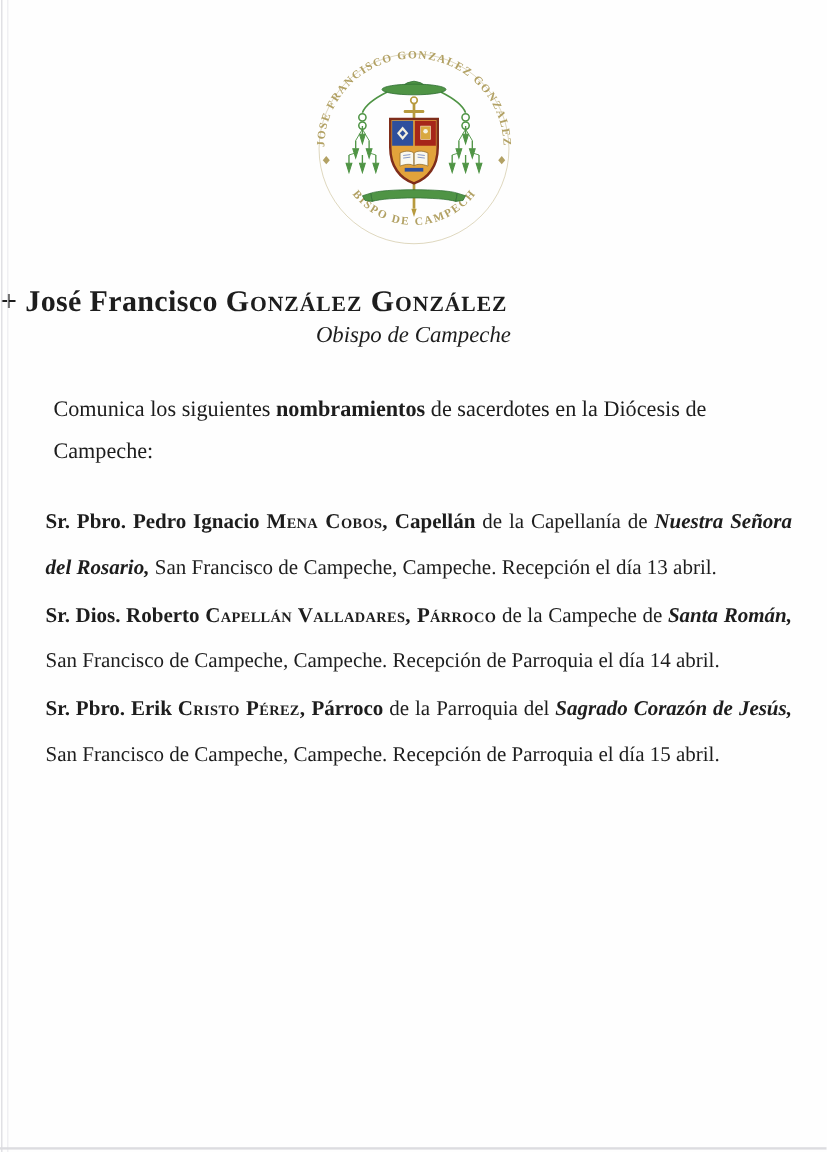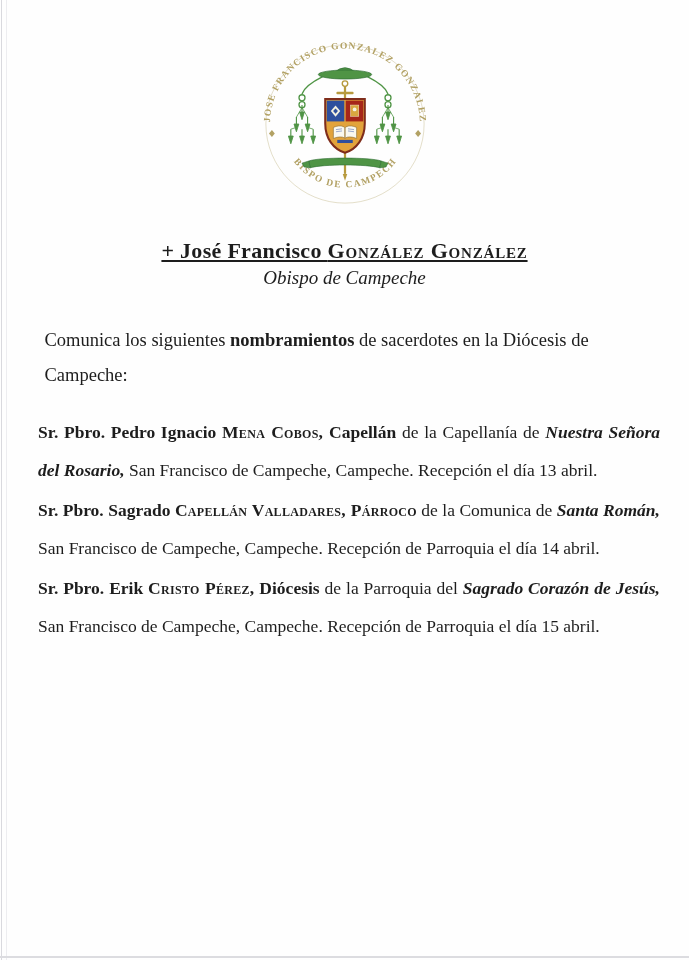--- a/index.html
+++ b/index.html
@@ -21,21 +21,21 @@
   .ring{fill:none;stroke:var(--c-seal_gold);stroke-width:0.9;opacity:.45;}
   .t-arc{fill:var(--c-seal_gold);font-family:"Liberation Serif",serif;font-weight:bold;}
   .f-gold{fill:var(--c-seal_gold);}
   .grn{fill:var(--c-seal_green);}
   .grn-s{stroke:var(--c-seal_green);fill:none;}
   .grn-d{stroke:var(--c-seal_green_dark);}
   .tas{fill:var(--c-seal_green);stroke:var(--c-seal_green);}
   .cross{fill:var(--c-cross_gold);}
   .cross-s{stroke:var(--c-cross_gold);fill:none;}
 
-  h1.title{margin:28px 0 0;text-align:center;font-size:22px;font-weight:bold;letter-spacing:.3px;text-decoration:underline;}
+  h1.title{margin:28px 0 0;text-align:left;font-size:25px;font-weight:bold;letter-spacing:.3px;}
   h1.title .sc{font-variant:small-caps;letter-spacing:.8px;}
   p.grace{margin:7px 0 0;text-align:center;font-size:19px;}
   p.office{margin:3px 0 0;text-align:center;font-size:19px;font-style:italic;}
 
   p.intro{margin:34px auto 0;width:600px;font-size:18.5px;line-height:35px;}
 
   section.appts{margin:20px 29px 0 38px;}
   p.appt{margin:0 0 2px;font-size:17.5px;line-height:38px;text-align:justify;font-family:Liberation Serif, serif;}
 
   .r{font-weight:normal;}
@@ -141,16 +141,16 @@
   </div>
 
   <h1 class="title"><span>+ José Francisco </span><span class="sc">González González</span></h1>
 
   <p class="office">Obispo de Campeche</p>
 
   <p class="intro"><span class="r">Comunica los siguientes </span><span class="b">nombramientos</span><span class="r"> de sacerdotes en la Diócesis de Campeche:</span></p>
 
   <section class="appts">
     <p class="appt"><span class="b">Sr. Pbro. Pedro Ignacio </span><span class="sc">Mena Cobos,</span><span class="b"> Capellán</span><span class="r"> de la Capellanía de </span><span class="bi">Nuestra Señora del Rosario,</span><span class="r"> San Francisco de Campeche, Campeche. Recepción el día 13 abril.</span></p>
-    <p class="appt"><span class="b">Sr. Pbro. Sagrado </span><span class="sc">Capellán Valladares, Párroco</span><span class="r"> de la Comunica de </span><span class="bi">Santa Román,</span><span class="r"> San Francisco de Campeche, Campeche. Recepción de Parroquia el día 14 abril.</span></p>
-    <p class="appt"><span class="b">Sr. Pbro. Erik </span><span class="sc">Cristo Pérez,</span><span class="b"> Diócesis</span><span class="r"> de la Parroquia del </span><span class="bi">Sagrado Corazón de Jesús,</span><span class="r"> San Francisco de Campeche, Campeche. Recepción de Parroquia el día 15 abril.</span></p>
+    <p class="appt"><span class="b">Sr. Dios. Roberto </span><span class="sc">Capellán Valladares, Párroco</span><span class="r"> de la Campeche de </span><span class="bi">Santa Román,</span><span class="r"> San Francisco de Campeche, Campeche. Recepción de Parroquia el día 14 abril.</span></p>
+    <p class="appt"><span class="b">Sr. Pbro. Erik </span><span class="sc">Cristo Pérez,</span><span class="b"> Párroco</span><span class="r"> de la Parroquia del </span><span class="bi">Sagrado Corazón de Jesús,</span><span class="r"> San Francisco de Campeche, Campeche. Recepción de Parroquia el día 15 abril.</span></p>
   </section>
 </div>
 
 </body></html>

